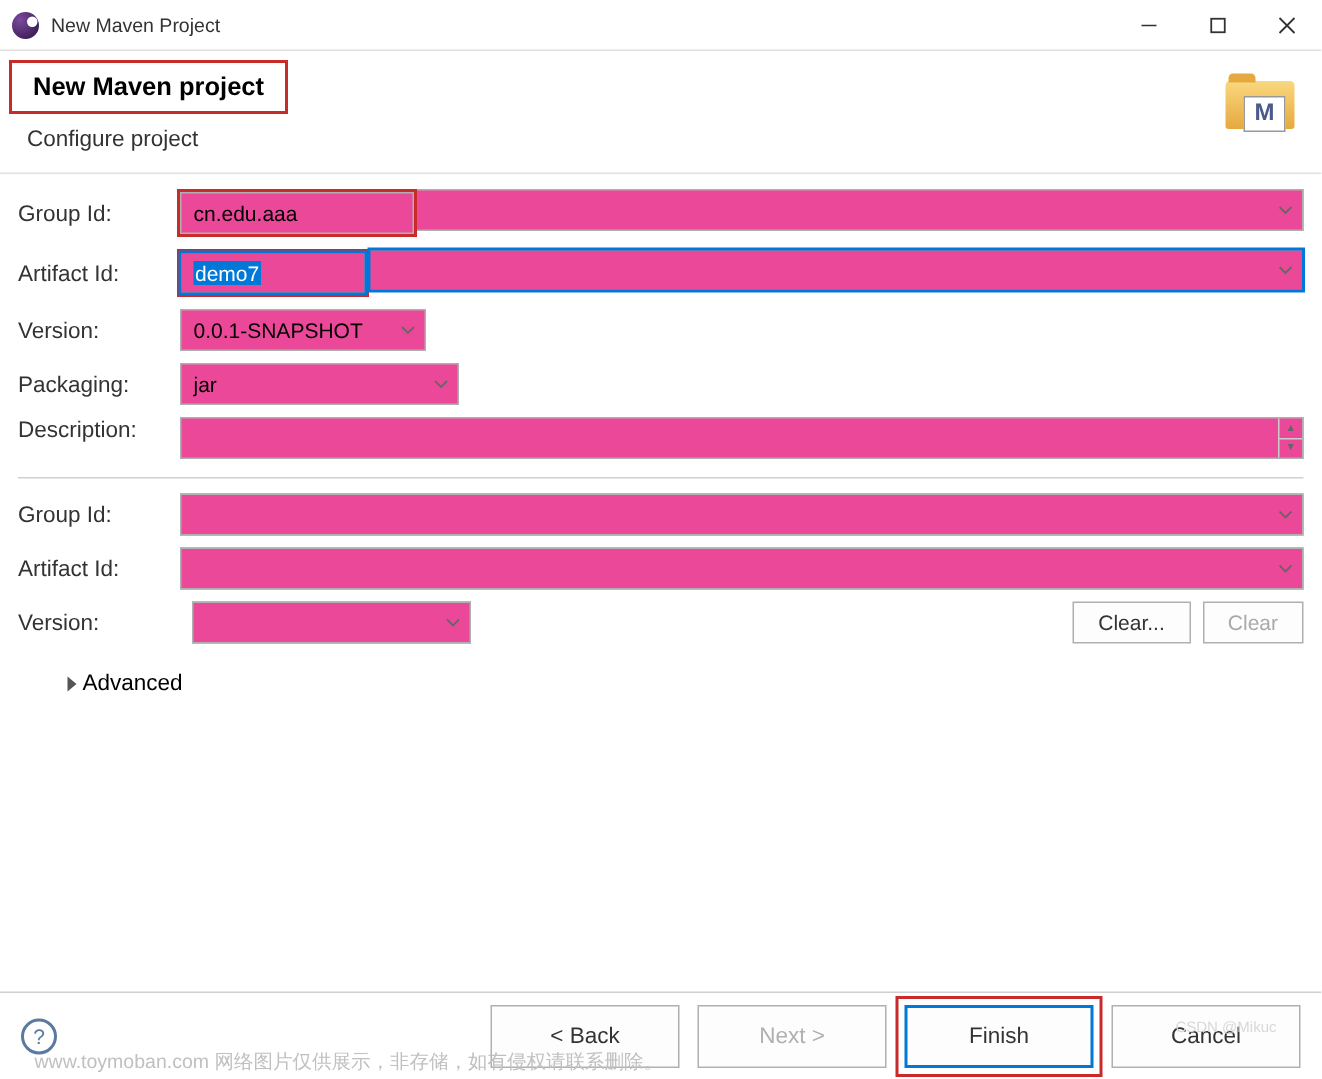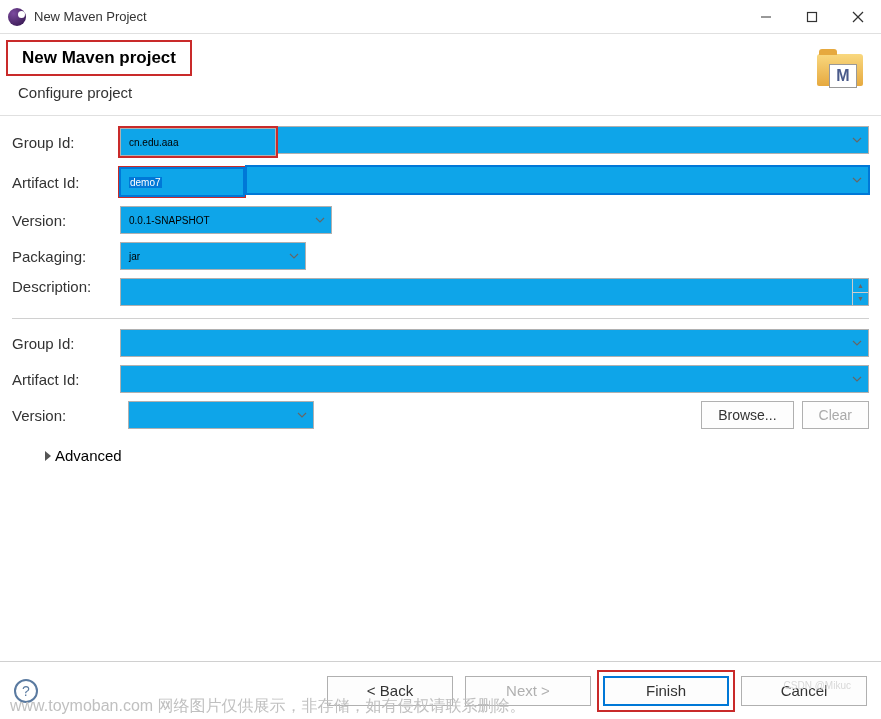--- a/index.html
+++ b/index.html
@@ -20,21 +20,21 @@
     .subtitle { font-size: 15px; color: #333; padding: 8px 0 14px 18px; }
     .maven-icon { position: absolute; right: 16px; top: 14px; width: 48px; height: 40px; }
     .maven-icon .folder { width: 46px; height: 32px; background: linear-gradient(#f9d87f, #e6a93f); border-radius: 3px 3px 2px 2px; position: relative; top: 6px; }
     .maven-icon .folder::before { content: ''; position: absolute; top: -5px; left: 2px; width: 18px; height: 6px; background: #e6a93f; border-radius: 3px 3px 0 0; }
     .maven-icon .letter { position: absolute; bottom: 0px; left: 12px; width: 28px; height: 24px; background: #fff; border: 1px solid #999; display: flex; align-items: center; justify-content: center; font-size: 16px; font-weight: bold; color: #4a5a8a; }
     
     .content { padding: 10px 12px; }
     .fieldset-label { font-size: 15px; color: #333; margin-bottom: 6px; margin-top: 4px; }
     .form-label { font-size: 15px; color: #333; }
     
-    .text-input, .combo, .select-like { height: 28px; border: 1px solid #b0b0b0; background: #0ea5e9; font-size: 10px; padding: 0 24px 0 8px; color: #000; position: relative; display: flex; align-items: center; }
+    .text-input, .combo, .select-like { height: 28px; border: 1px solid #b0b0b0; background: #ec4899; font-size: 14px; padding: 0 24px 0 8px; color: #000; position: relative; display: flex; align-items: center; }
     .combo { position: relative; }
     .combo .chevron, .select-like .chevron { position: absolute; right: 6px; top: 50%; transform: translateY(-50%); pointer-events: none; }
     .chevron svg { width: 10px; height: 10px; display: block; }
     
     .focused-blue { outline: 2px solid #0078d7; outline-offset: -1px; }
     .selected-text { background: #0078d7; color: #fff; padding: 0px 1px; }
     
     .desc-wrap { position: relative; }
     .desc-input { width: 100%; height: 28px; border: 1px solid #b0b0b0; padding-right: 20px; }
     .spinner-btns { position: absolute; right: 1px; top: 1px; bottom: 1px; width: 16px; display: flex; flex-direction: column; }
@@ -46,25 +46,25 @@
     .parent-row { display: grid; grid-template-columns: 108px 186px 1fr auto auto; gap: 8px; align-items: center; }
     .btn { height: 28px; padding: 0 16px; border: 1px solid #b0b0b0; background: #fdfdfd; font-size: 14px; color: #333; cursor: pointer; display: flex; align-items: center; justify-content: center; }
     .btn.disabled { color: #aaa; cursor: default; }
     
     .advanced { display: flex; align-items: center; gap: 4px; margin-top: 18px; font-size: 15px; cursor: pointer; padding-left: 33px; }
     .advanced .tri { width: 0; height: 0; border-top: 5px solid transparent; border-bottom: 5px solid transparent; border-left: 6px solid #555; }
     
     .footer { position: absolute; bottom: 0; left: 0; right: 0; height: 58px; border-top: 1px solid #d0d0d0; display: flex; align-items: center; justify-content: space-between; padding: 0 14px; background: #fff; }
     .help-icon { width: 24px; height: 24px; border: 2px solid #5a7aa0; border-radius: 50%; display: flex; align-items: center; justify-content: center; color: #5a7aa0; font-size: 14px; cursor: pointer; }
     .footer-buttons { display: flex; gap: 12px; }
-    .footer-btn { width: 126px; height: 30px; border: 1px solid #b0b0b0; background: #fdfdfd; font-size: 15px; color: #333; display: flex; align-items: center; justify-content: center; cursor: pointer; }
+    .footer-btn { width: 126px; height: 42px; border: 1px solid #b0b0b0; background: #fdfdfd; font-size: 15px; color: #333; display: flex; align-items: center; justify-content: center; cursor: pointer; }
     .footer-btn.disabled { color: #b0b0b0; cursor: default; }
     .footer-btn.primary { border: 2px solid #0078d7; outline: 2px solid #c92a2a; outline-offset: 4px; }
     
-    .watermark { position: absolute; bottom: 2px; left: 10px; font-size: 16px; color: #c0c0c0; z-index: 10; }
+    .watermark { position: absolute; bottom: 2px; left: 23px; font-size: 13px; color: #c0c0c0; z-index: 10; }
     .watermark2 { position: absolute; bottom: 28px; right: 30px; font-size: 10px; color: #d8d8d8; z-index: 10; }
     
     .row-container { margin-bottom: 8px; display: grid; grid-template-columns: 108px 1fr; align-items: center; }
     .row-container.short { grid-template-columns: 108px auto; justify-content: start; }
     .red-wrap { border: 2px solid #c92a2a; padding: 0; margin-left: -2px; }
   </style>
 </head>
 <body>
 
 <div class="titlebar">
@@ -136,21 +136,21 @@
             <svg viewBox="0 0 10 10">
               <path d="M1 3 L5 7 L9 3" stroke="#666" stroke-width="1.2" fill="none"></path>
             </svg>
           </span>
       </div>
     </div>
   </div>
 
   <div class="row-container short">
     <div class="form-label">Version:</div>
-    <div class="combo" style="width:212px;">
+    <div class="combo" style="width:164px;">
       <span>0.0.1-SNAPSHOT</span>
       <span class="chevron">
           <svg viewBox="0 0 10 10">
             <path d="M1 3 L5 7 L9 3" stroke="#666" stroke-width="1.2" fill="none"></path>
           </svg>
         </span>
     </div>
   </div>
 
   <div class="row-container short">
@@ -211,21 +211,21 @@
     <div class="combo">
       <span></span>
       <span class="chevron">
           <svg viewBox="0 0 10 10">
             <path d="M1 3 L5 7 L9 3" stroke="#666" stroke-width="1.2" fill="none"></path>
           </svg>
         </span>
     </div>
     <div></div>
     <div class="btn">
-        <span>Browse...</span>
+        <span>Clear...</span>
       </div>
     <div class="btn disabled">
         <span>Clear</span>
       </div>
   </div>
 
   <div class="advanced">
     <div class="tri"></div>
     <span>Advanced</span>
   </div>

